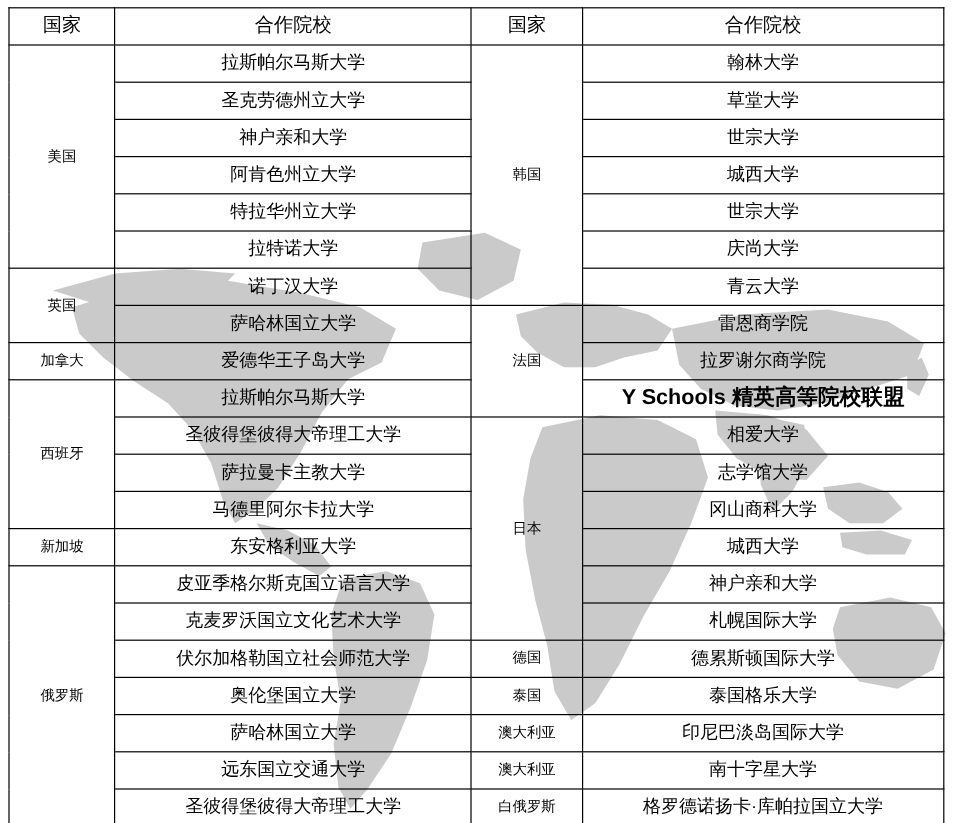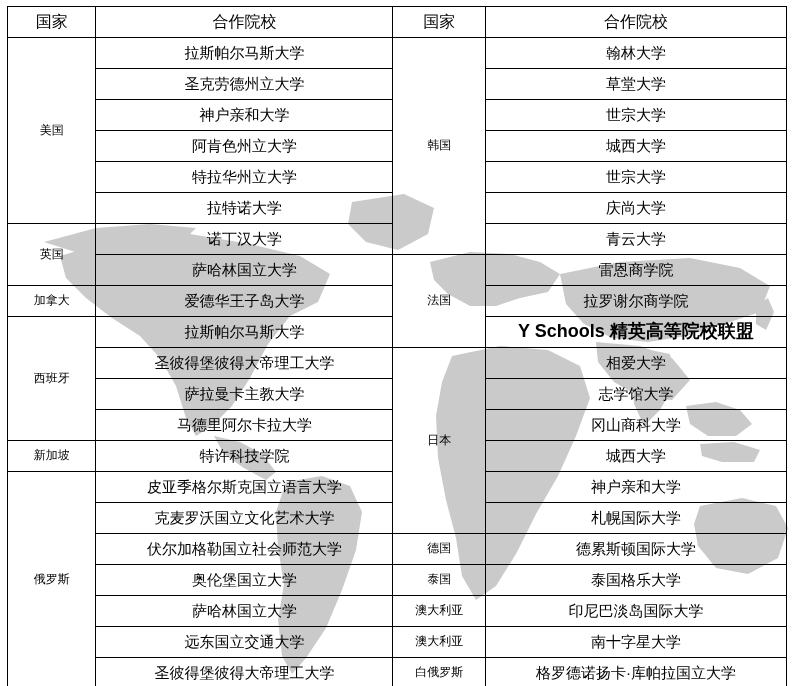--- a/index.html
+++ b/index.html
@@ -173,21 +173,21 @@
         <td>萨拉曼卡主教大学</td>
         <td class="bold">志学馆大学</td>
       </tr>
       <tr>
         <td>马德里阿尔卡拉大学</td>
         <td class="bold">冈山商科大学</td>
       </tr>
 
       <tr>
         <td class="country">新加坡</td>
-        <td>特许科技学院</td>
+        <td>东安格利亚大学</td>
         <td class="bold">城西大学</td>
       </tr>
 
       <tr>
         <td class="country" rowspan="7">俄罗斯</td>
         <td>皮亚季格尔斯克国立语言大学</td>
         <td class="bold">神户亲和大学</td>
       </tr>
       <tr>
         <td>克麦罗沃国立文化艺术大学</td>

